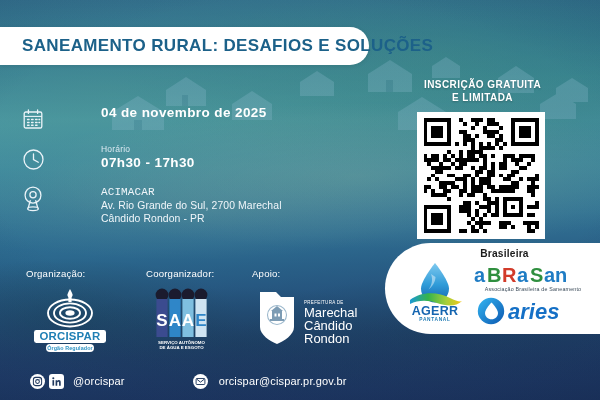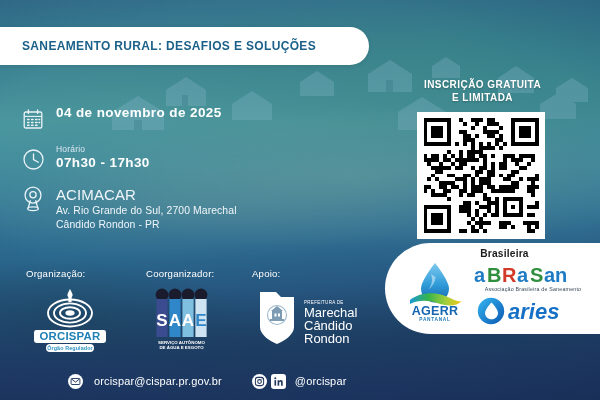--- a/index.html
+++ b/index.html
@@ -60,33 +60,33 @@
     position: absolute; left: 0; top: 27px;
     width: 369px; height: 38px;
     background: #ffffff;
     border-radius: 0 19px 19px 0;
     display: flex; align-items: center;
     padding-left: 22px;
     box-shadow: 0 1px 4px rgba(0,0,0,.10);
   }
   #title-text {
     color: #1c6189;
-    font-size: 12px;
+    font-size: 17px;
     font-weight: bold;
     letter-spacing: .35px;
     white-space: nowrap;
   }
 
   
   #info-block {
     position: absolute; left: 18px; top: 104px;
     width: 270px;
     color: #ffffff;
   }
-  .info-row { display: flex; align-items: flex-start; margin-bottom: 10px; }
+  .info-row { display: flex; align-items: flex-start; margin-bottom: 10px; gap: 45px; }
   .info-icon {
     width: 30px; min-width: 30px; height: 30px;
     display: flex; align-items: center; justify-content: center;
     margin-right: 8px;
   }
   .info-icon svg { display: block; }
   .info-text { padding-top: 1px; }
   .info-label {
     font-size: 8.5px; color: #dce9f2;
     letter-spacing: .2px; line-height: 1.1;
@@ -94,21 +94,21 @@
   }
   .info-strong {
     font-size: 13.5px; font-weight: bold;
     letter-spacing: .4px; line-height: 1.15;
     color: #ffffff;
   }
   .info-plain {
     font-size: 10.4px; line-height: 1.28;
     color: #f0f6fa; letter-spacing: .1px;
   }
-  .info-plain.lead { font-size: 15px; }
+  .info-plain.lead { font-size: 11px; font-family: Liberation Mono, monospace; }
 
   
   #registration {
     position: absolute; left: 400px; top: 78px;
     width: 165px; text-align: center;
   }
   #registration-title {
     color: #ffffff; font-size: 10px; font-weight: bold;
     letter-spacing: .45px; line-height: 1.32;
     text-shadow: 0 1px 2px rgba(0,0,0,.25);
@@ -789,43 +789,43 @@
           <text x="52" y="31">Marechal</text>
           <text x="52" y="44">Cândido</text>
           <text x="52" y="57">Rondon</text>
         </g>
       </svg>
     </div>
   </div>
 
   <div id="footer">
 
-    <div class="foot-item" id="foot-mail">
-      <span class="ic-circle">
-        <svg width="11" height="11" viewBox="0 0 24 24" fill="none" stroke="#21395e" stroke-width="2.1">
-          <rect x="2.4" y="5.4" width="19.2" height="13.2" rx="2"></rect>
-          <path d="M3.4 6.6 12 13.4l8.6-6.8"></path>
-        </svg>
-      </span>
-      <span class="ft">orcispar@cispar.pr.gov.br</span>
-    </div>
-
     <div class="foot-item" id="foot-social">
       <span class="ic-circle">
         <svg width="11" height="11" viewBox="0 0 24 24" fill="none" stroke="#21395e" stroke-width="2.2">
           <rect x="3" y="3" width="18" height="18" rx="5"></rect>
           <circle cx="12" cy="12" r="4.1"></circle>
           <circle cx="17.4" cy="6.6" r="1.2" fill="#21395e" stroke="none"></circle>
         </svg>
       </span>
       <span class="ic-square">
         <svg width="11" height="11" viewBox="0 0 24 24" fill="#21395e">
           <rect x="3.2" y="9" width="3.6" height="12"></rect>
           <circle cx="5" cy="5" r="2.3"></circle>
           <path d="M10 9h3.5v1.7c.8-1.3 2.1-2 3.7-2 2.7 0 4 1.8 4 5V21h-3.6v-6c0-1.7-.6-2.6-2-2.6-1.3 0-2 .9-2 2.6v6H10z"></path>
         </svg>
       </span>
       <span class="ft">@orcispar</span>
     </div>
 
+    <div class="foot-item" id="foot-mail">
+      <span class="ic-circle">
+        <svg width="11" height="11" viewBox="0 0 24 24" fill="none" stroke="#21395e" stroke-width="2.1">
+          <rect x="2.4" y="5.4" width="19.2" height="13.2" rx="2"></rect>
+          <path d="M3.4 6.6 12 13.4l8.6-6.8"></path>
+        </svg>
+      </span>
+      <span class="ft">orcispar@cispar.pr.gov.br</span>
+    </div>
+
   </div>
 
 </div>
 
 </body></html>

